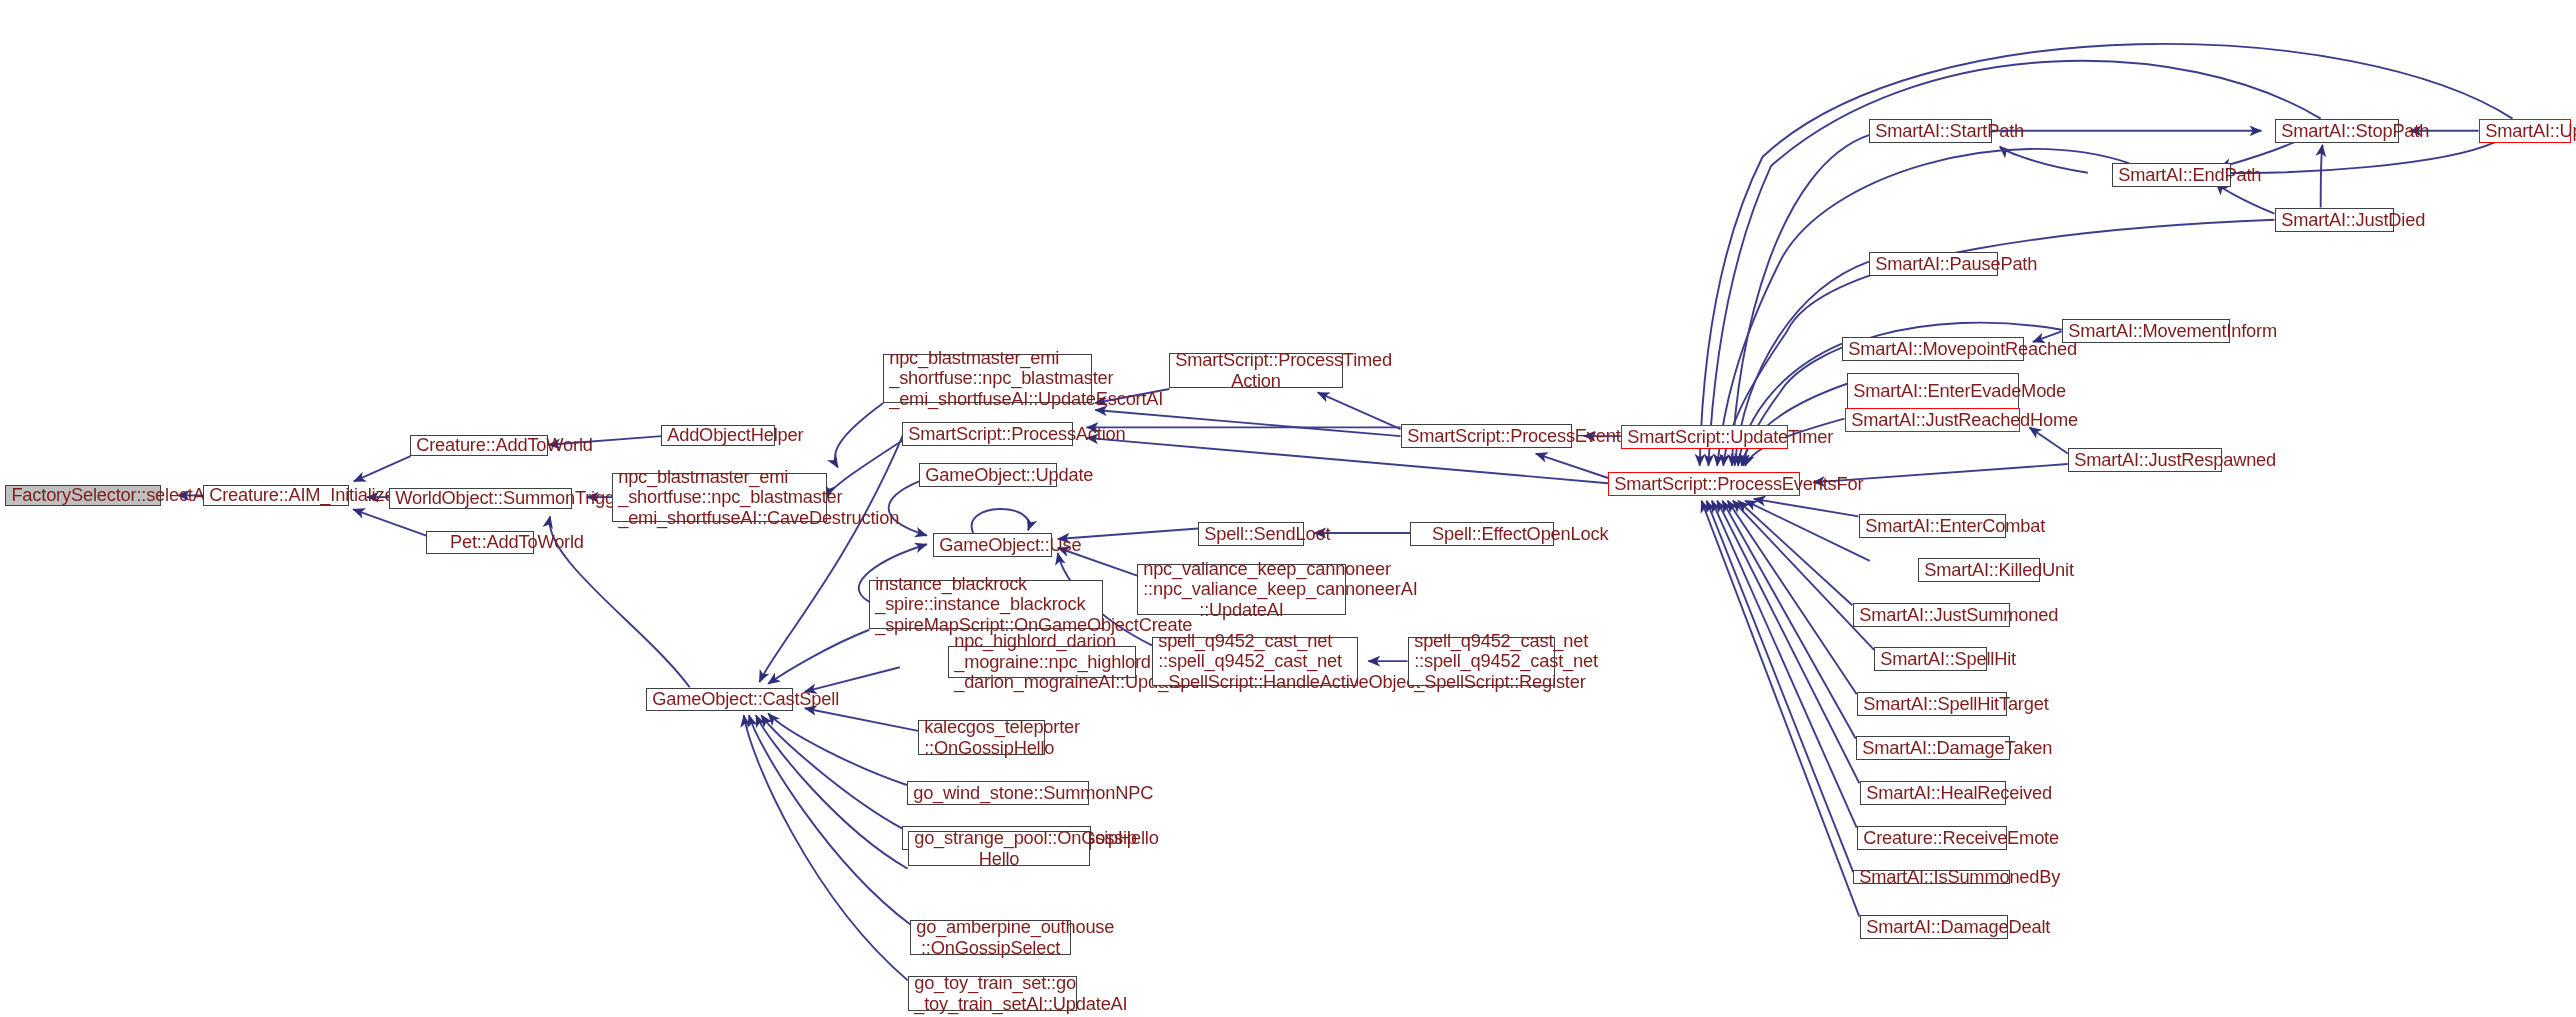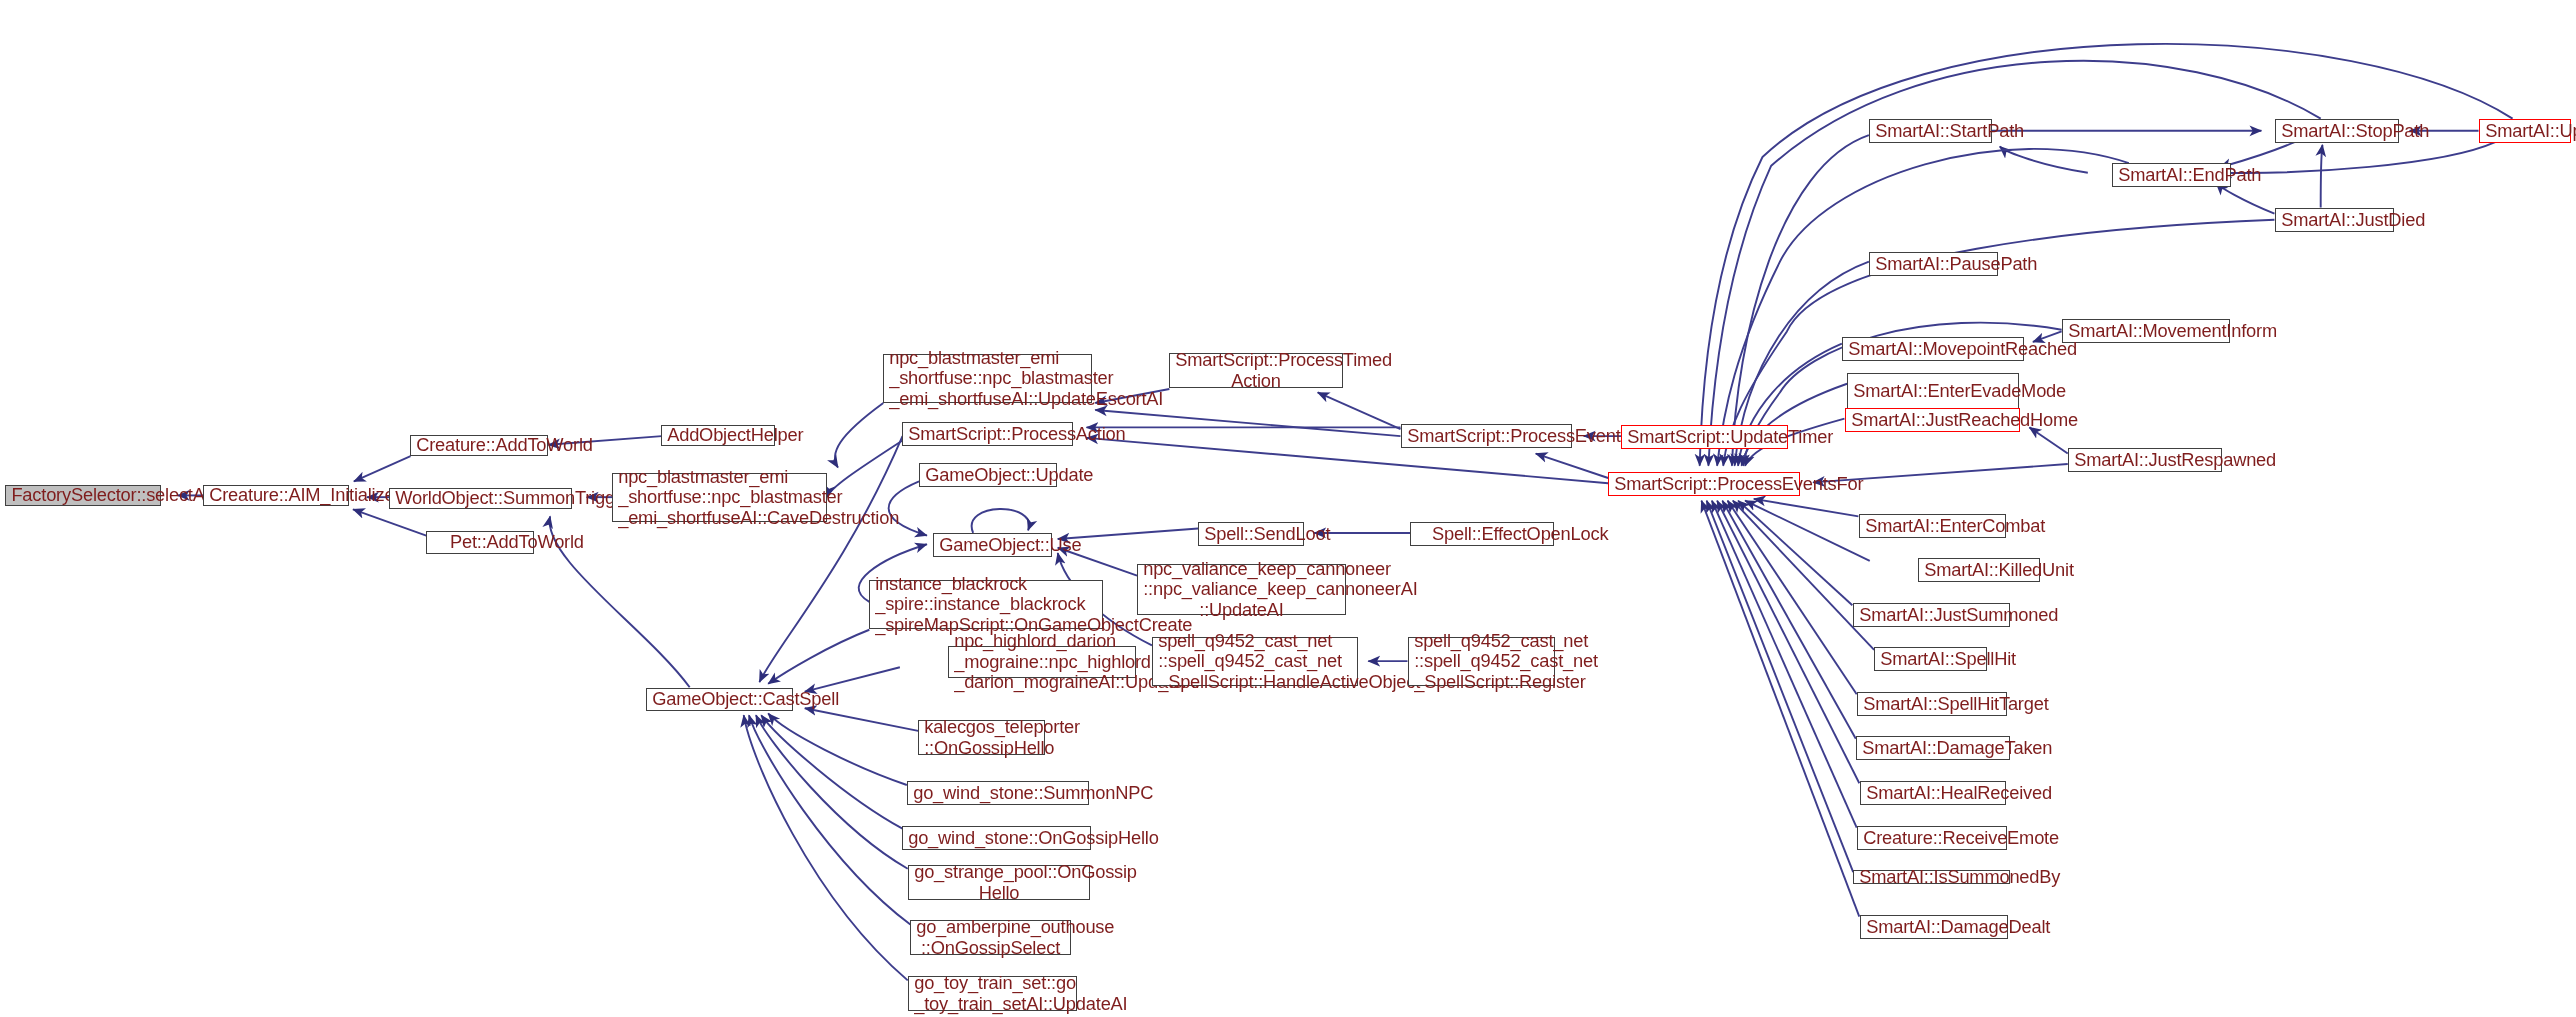--- a/index.html
+++ b/index.html
@@ -155,21 +155,21 @@
       <div class="node multiline" style="left: 869px; top: 580px; width: 234px; height: 49px;"><span class="nlabel">instance_blackrock
 _spire::instance_blackrock
 _spireMapScript::OnGameObjectCreate</span></div>
       <div class="node multiline" style="left: 948px; top: 646px; width: 188px; height: 32px;"><span class="nlabel">npc_highlord_darion
 _mograine::npc_highlord
 _darion_mograineAI::UpdateAI</span></div>
       <div class="node multiline center" style="left: 918px; top: 720px; width: 127px; height: 35px;"><span class="nlabel">kalecgos_teleporter
 ::OnGossipHello</span></div>
       <div class="node" style="left: 907px; top: 781px; width: 182px; height: 23.6px;"><span class="nlabel">go_wind_stone::SummonNPC</span></div>
       <div class="node" style="left: 902px; top: 826px; width: 189px; height: 23.6px;"><span class="nlabel">go_wind_stone::OnGossipHello</span></div>
-      <div class="node multiline center" style="left: 908px; top: 865px; width: 182px; height: 35px;"><span class="nlabel">go_strange_pool::OnGossip
+      <div class="node multiline center" style="left: 908px; top: 831px; width: 182px; height: 35px;"><span class="nlabel">go_strange_pool::OnGossip
 Hello</span></div>
       <div class="node multiline center" style="left: 910px; top: 920px; width: 161px; height: 35px;"><span class="nlabel">go_amberpine_outhouse
 ::OnGossipSelect</span></div>
       <div class="node multiline" style="left: 908px; top: 976px; width: 169px; height: 35px;"><span class="nlabel">go_toy_train_set::go
 _toy_train_setAI::UpdateAI</span></div>
       <div class="node" style="left: 646px; top: 688px; width: 147px; height: 23px;"><span class="nlabel">GameObject::CastSpell</span></div>
       <div class="node multiline center" style="left: 1169px; top: 353px; width: 174px; height: 35px;"><span class="nlabel">SmartScript::ProcessTimed
 Action</span></div>
       <div class="node" style="left: 1401px; top: 424px; width: 171px; height: 23.6px; justify-content: center;"><span class="nlabel">SmartScript::ProcessEvent</span></div>
       <div class="node red" style="left: 1621px; top: 425px; width: 167px; height: 23.6px;"><span class="nlabel">SmartScript::UpdateTimer</span></div>

